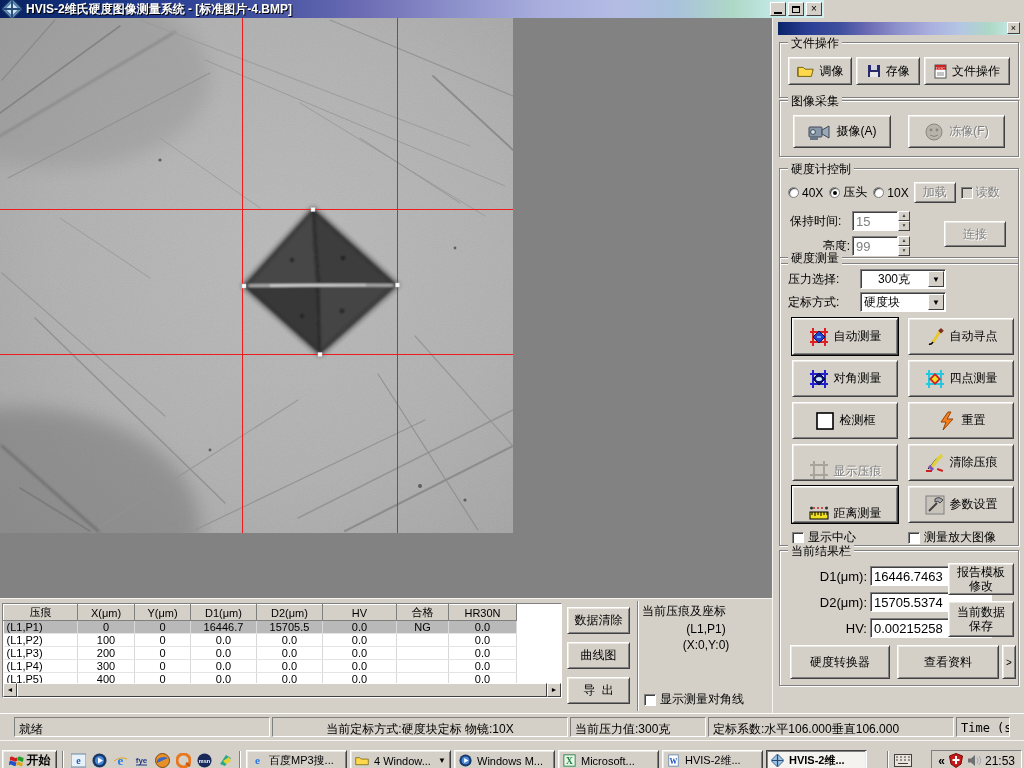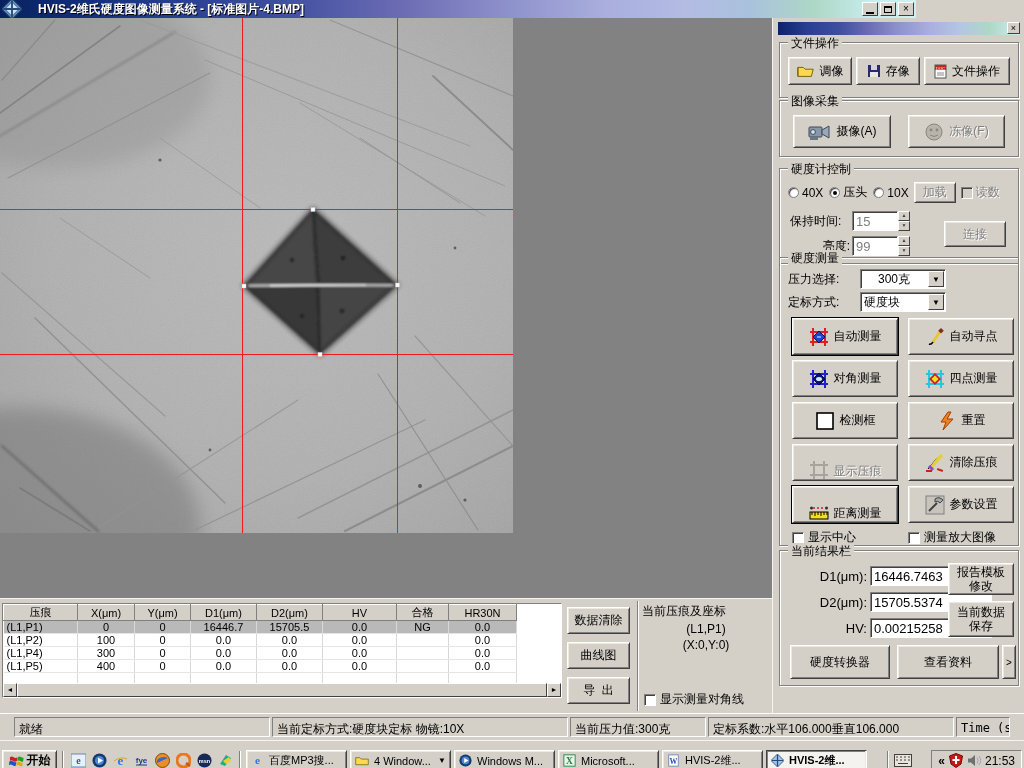--- a/index.html
+++ b/index.html
@@ -1,22 +1,22 @@
 <!DOCTYPE html>
 <html><head>
 <meta charset="utf-8">
 <style>
   * { box-sizing: border-box; }
   body { margin:0; font-family:"Liberation Sans", sans-serif; background:#000; }
   .screen { position:relative; width:1024px; height:768px; background:#d4d0c8; overflow:hidden; font-size:12px; color:#000; }
 
   
-  .titlebar { position:absolute; left:0; top:0; width:916px; height:18px;
+  .titlebar { position:absolute; left:0; top:0; width:824px; height:18px;
     background:linear-gradient(to right,#08215e 0%,#12307e 10%,#2a3f94 20%,#3d4e9e 30%,#6c6cb4 44%,#8f93cc 56%,#a9aede 66%,#b4bce4 75%,#a9c2dc 82%,#aed8c6 89%,#c6ecec 95%,#d2f0f2 100%);
-    display:flex; align-items:center; padding:0 2px;gap:12px; }
+    display:flex; align-items:center; padding:0 2px; }
   .titlebar .ttext { color:#fff; font-weight:bold; font-size:12px; margin-left:4px; white-space:nowrap; text-shadow:1px 1px 0 #000; }
   .wbtns { margin-left:auto; display:flex; gap:2px; }
   .wbtn { width:16px; height:14px; background:#d4d0c8; border:1px solid; border-color:#fff #404040 #404040 #fff; display:flex; align-items:center; justify-content:center; font-size:10px; line-height:1; }
   .min-glyph { width:8px; height:2px; background:#000; margin-top:7px; }
   .rest-glyph { width:8px; height:7px; border:1px solid #000; border-top-width:2px; }
 
   
   .workspace { position:absolute; left:0; top:18px; width:772px; height:580px; background:#828282; }
   .photo { position:absolute; left:0; top:0; width:513px; height:515px; overflow:hidden; }
   .btn { background:#d4d0c8; border:1px solid; border-color:#fff #404040 #404040 #fff; box-shadow:inset 1px 1px 0 #ece9e2, inset -1px -1px 0 #808080; display:flex; align-items:center; justify-content:center; gap:5px; cursor:default; white-space:nowrap; }
@@ -468,20 +468,30 @@
           <td>(L1,P2)</td>
               <td>100</td>
               <td>0</td>
               <td>0.0</td>
               <td>0.0</td>
               <td>0.0</td>
               <td></td>
               <td>0.0</td>
         </tr>
         <tr>
+          <td>(L1,P3)</td>
+              <td>200</td>
+              <td>0</td>
+              <td>0.0</td>
+              <td>0.0</td>
+              <td>0.0</td>
+              <td></td>
+              <td>0.0</td>
+        </tr>
+        <tr>
           <td>(L1,P4)</td>
               <td>300</td>
               <td>0</td>
               <td>0.0</td>
               <td>0.0</td>
               <td>0.0</td>
               <td></td>
               <td>0.0</td>
         </tr>
         <tr>
@@ -532,21 +542,21 @@
       <div style="text-align:center;margin-top:2px;">(X:0,Y:0)</div>
       <div style="position:absolute;left:2px;top:88px;display:flex;align-items:center;white-space:nowrap;">
         <span class="chk"></span>
         <span style="margin-left:4px;">显示测量对角线</span>
       </div>
     </div>
   </div>
 
   <div class="statusbar">
     <div class="ssec" style="width:256px;">就绪</div>
-    <div class="ssec" style="width:296px;">当前定标方式:硬度块定标  物镜:10X</div>
+    <div class="ssec" style="width:296px;text-align:center;">当前定标方式:硬度块定标  物镜:10X</div>
     <div class="ssec" style="width:136px;">当前压力值:300克</div>
     <div class="ssec" style="width:246px;">定标系数:水平106.000垂直106.000</div>
     <div class="ssec" style="flex:1;font-family:'DejaVu Sans Mono',monospace;">Time (s): 0.2</div>
   </div>
 
   <div class="taskbar">
     <div class="btn startbtn">
       <svg width="15" height="14" viewBox="0 0 16 14">
           <path d="M1,3 q2,-1.5 4,0 q2,1.5 4,0 l-0.6,4 q-2,1.5 -4,0 q-2,-1.5 -3.4,0 Z" fill="#cc2020"></path>
           <path d="M9.4,3 q2,-1.5 4,0 q1.4,1 2.2,0.4 l-0.6,4 q-1.4,0.8 -2.6,-0.2 q-2,-1.5 -3.6,-0.2 Z" fill="#20a020"></path>

